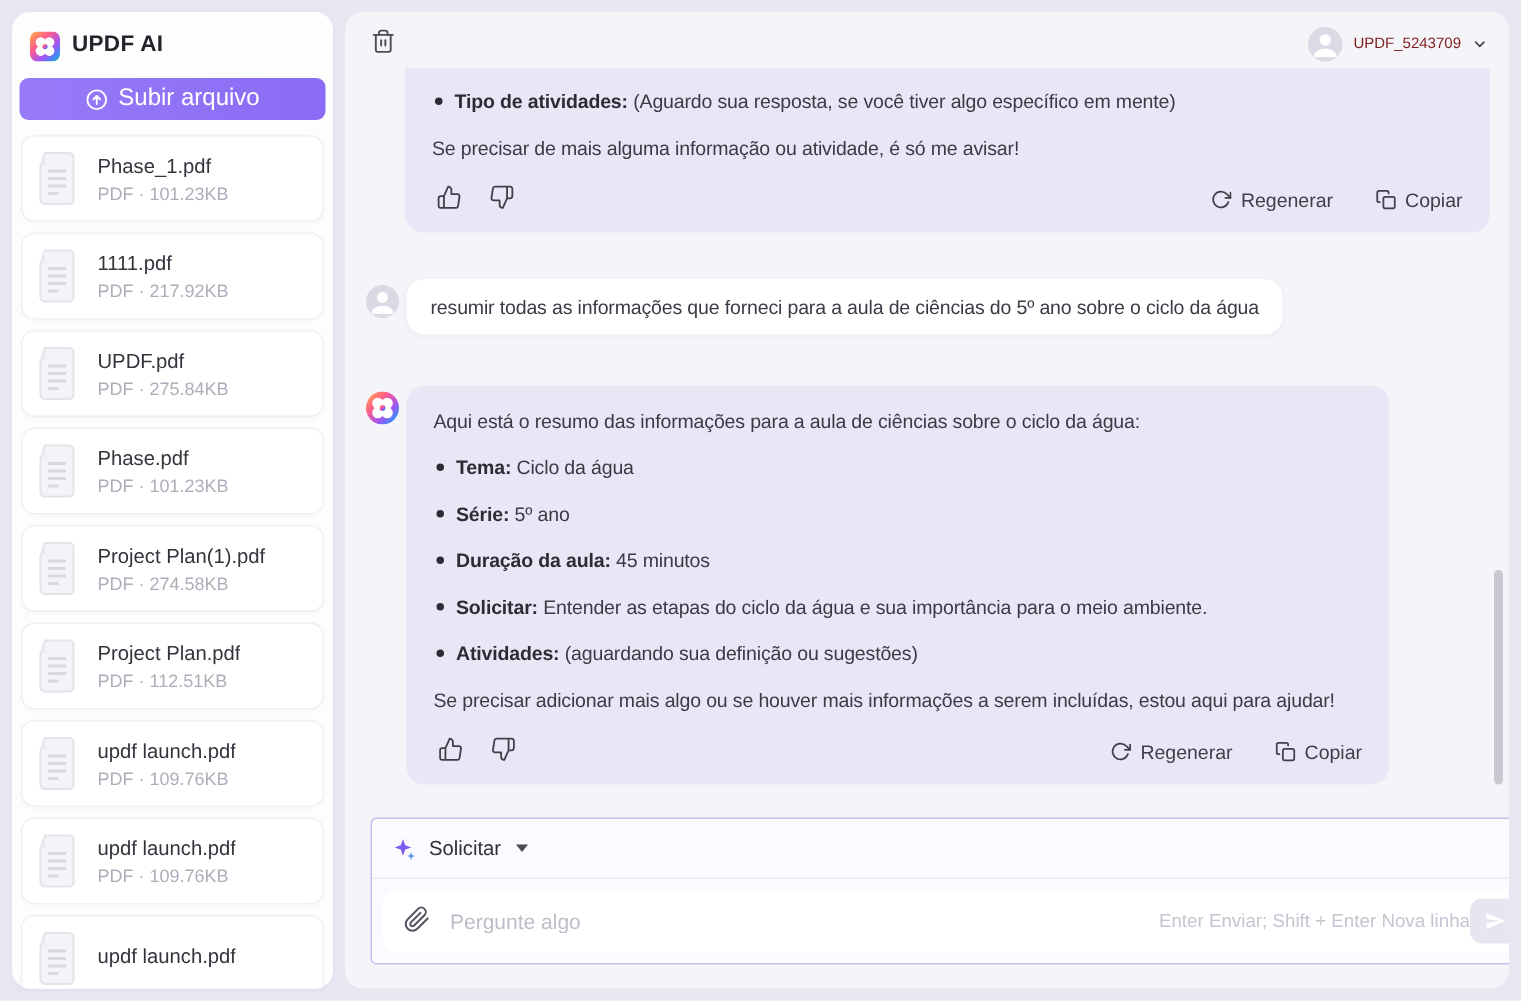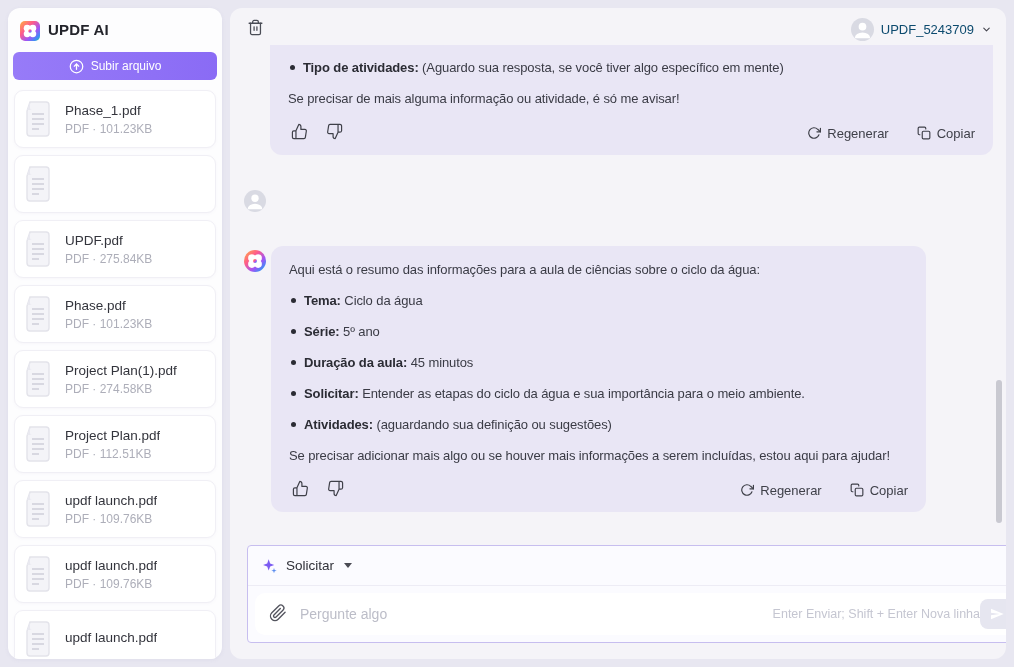--- a/index.html
+++ b/index.html
@@ -20,21 +20,21 @@
   }
   .sb-header { display:flex; align-items:flex-start; gap:8px; padding:13px 12px 8px 12px; }
   .sb-logo { width:20px; height:20px; flex:0 0 auto; }
   .sb-title { font-size:15px; font-weight:bold; color:#23242B; letter-spacing:.2px; }
   .upload-btn {
     display:flex; align-items:center; justify-content:center; gap:7px;
     margin:3px 5px 0 5px; width:204px; height:28px;
     background:linear-gradient(90deg,#977BF8,#8A6BF5);
     border:none; border-radius:6px; cursor:pointer;
   }
-  .upload-btn span { color:#fff; font-size:12px; }
+  .upload-btn span { color:#fff; font-size:16px; }
   .file-list { position:absolute; left:6px; right:6px; top:82px; }
   .file-item {
     display:flex; align-items:center; gap:10px;
     height:58px; margin-bottom:7px; padding:0 8px 0 8px;
     background:#FFFFFF; border:1px solid #F0EFF5; border-radius:9px;
     box-shadow:0 1px 3px rgba(130,120,170,.05); cursor:pointer;
   }
   .file-ic { width:32px; height:38px; flex:0 0 auto; }
   .file-texts { overflow:hidden; }
   .file-name { font-size:13.5px; color:#33343C; white-space:nowrap; overflow:hidden; text-overflow:ellipsis; }
@@ -42,21 +42,21 @@
 
   
   .main {
     position:absolute; left:230px; top:8px; width:776px; height:651px;
     background:#F5F4F8; border-radius:12px; overflow:hidden;
   }
   .main-header { position:absolute; left:0; right:0; top:0; height:37px; }
   .trash-btn { position:absolute; left:15px; top:11px; width:20px; height:20px; background:none; border:none; cursor:pointer; color:#4A4C56; }
   .user-badge { position:absolute; right:14px; top:10px; display:flex; align-items:center; gap:7px; cursor:pointer; }
   .user-avatar { width:23px; height:23px; border-radius:50%; background:#D9DAE3; display:flex; align-items:center; justify-content:center; overflow:hidden; }
-  .user-name { font-size:13px; color:#0c4a6e; }
+  .user-name { font-size:10px; color:#7f1d1d; }
   .chev { color:#44454E; }
 
   .chat-scroll { position:absolute; left:0; right:0; top:37px; bottom:122px; overflow:hidden; }
 
   .bubble { background:#E9E6F5; border-radius:12px; color:#3A3B45; }
   .bubble p { font-size:13px; line-height:19px; margin:0 0 12px 0; letter-spacing:-0.1px; }
   .bubble b { color:#2B2C34; }
   .bullet { position:relative; padding-left:15px; }
   .bullet::before { content:""; position:absolute; left:2px; top:7px; width:5px; height:5px; border-radius:50%; background:#2B2C34; }
 
@@ -160,20 +160,24 @@
           </svg>
         <div class="file-texts">
           <div class="file-name">Phase_1.pdf</div>
           <div class="file-meta">PDF · 101.23KB</div>
         </div>
       </div>
       <div class="file-item">
         <svg class="file-ic" viewBox="0 0 26 38">
             <use href="#pdfDoc"></use>
           </svg>
+        <div class="file-texts">
+          <div class="file-name">1111.pdf</div>
+          <div class="file-meta">PDF · 217.92KB</div>
+        </div>
       </div>
       <div class="file-item">
         <svg class="file-ic" viewBox="0 0 26 38">
             <use href="#pdfDoc"></use>
           </svg>
         <div class="file-texts">
           <div class="file-name">UPDF.pdf</div>
           <div class="file-meta">PDF · 275.84KB</div>
         </div>
       </div>
@@ -292,20 +296,21 @@
           </div>
         </div>
       </div>
 
       <div class="msg-row user-row">
         <span class="row-avatar person">
           <svg width="22" height="22" viewBox="0 0 24 24">
               <use href="#personGlyph"></use>
             </svg>
         </span>
+        <div class="user-bubble">resumir todas as informações que forneci para a aula de ciências do 5º ano sobre o ciclo da água</div>
       </div>
 
       <div class="msg-row ai-row">
         <svg class="row-avatar" viewBox="0 0 24 24">
             <use href="#cloverLogo"></use>
           </svg>
         <div class="bubble ai-bubble2">
           <p>Aqui está o resumo das informações para a aula de ciências sobre o ciclo da água:</p>
           <p class="bullet"><b>Tema:</b><span> Ciclo da água</span></p>
           <p class="bullet"><b>Série:</b><span> 5º ano</span></p>

